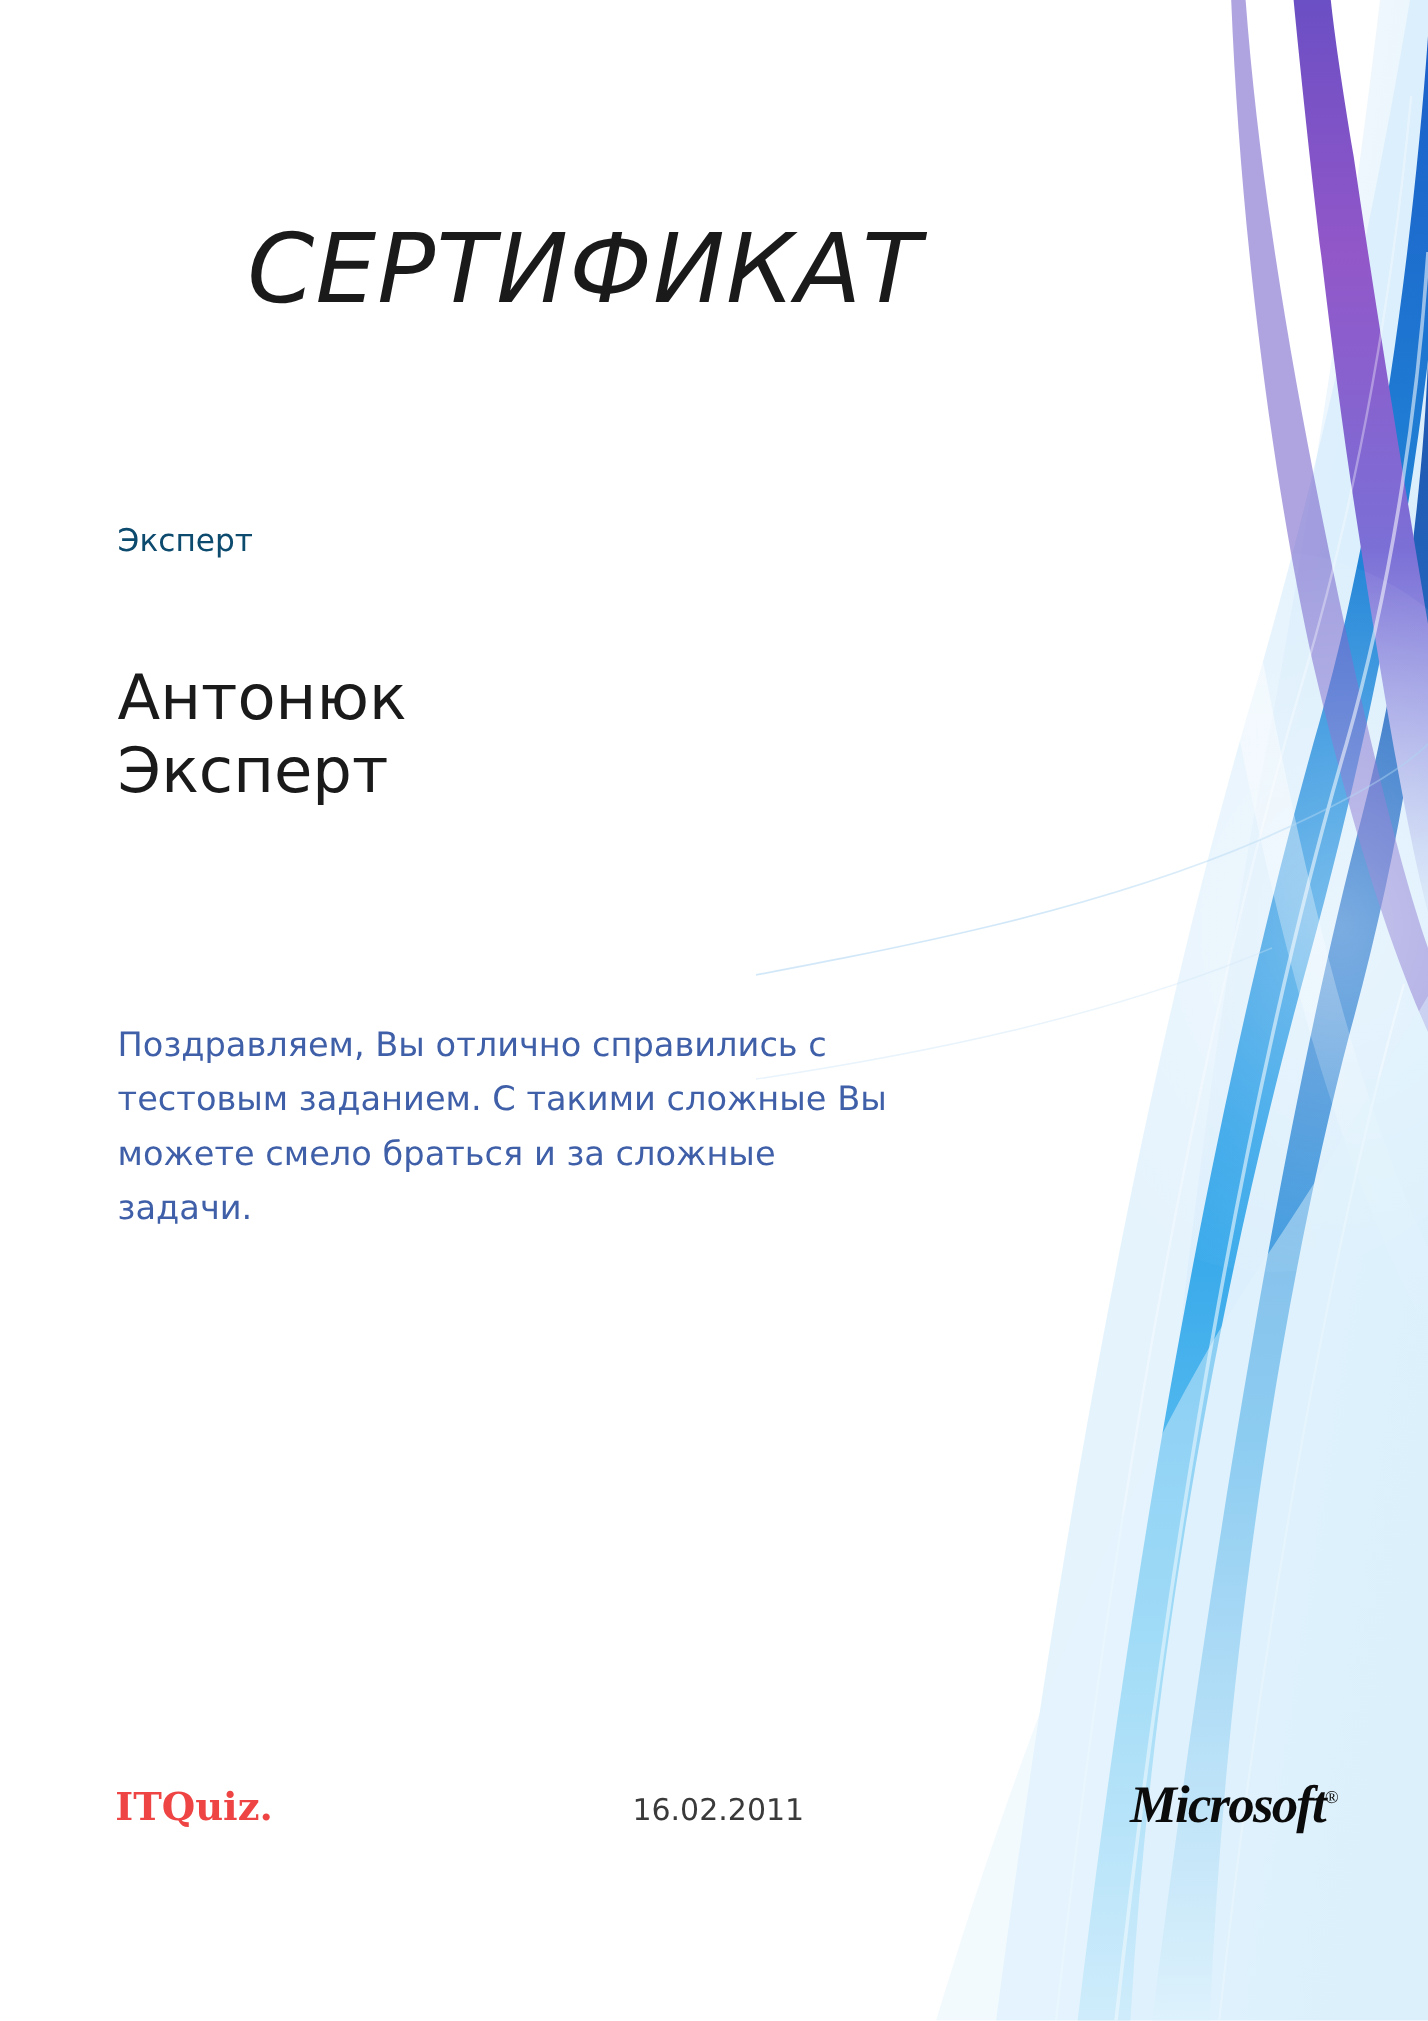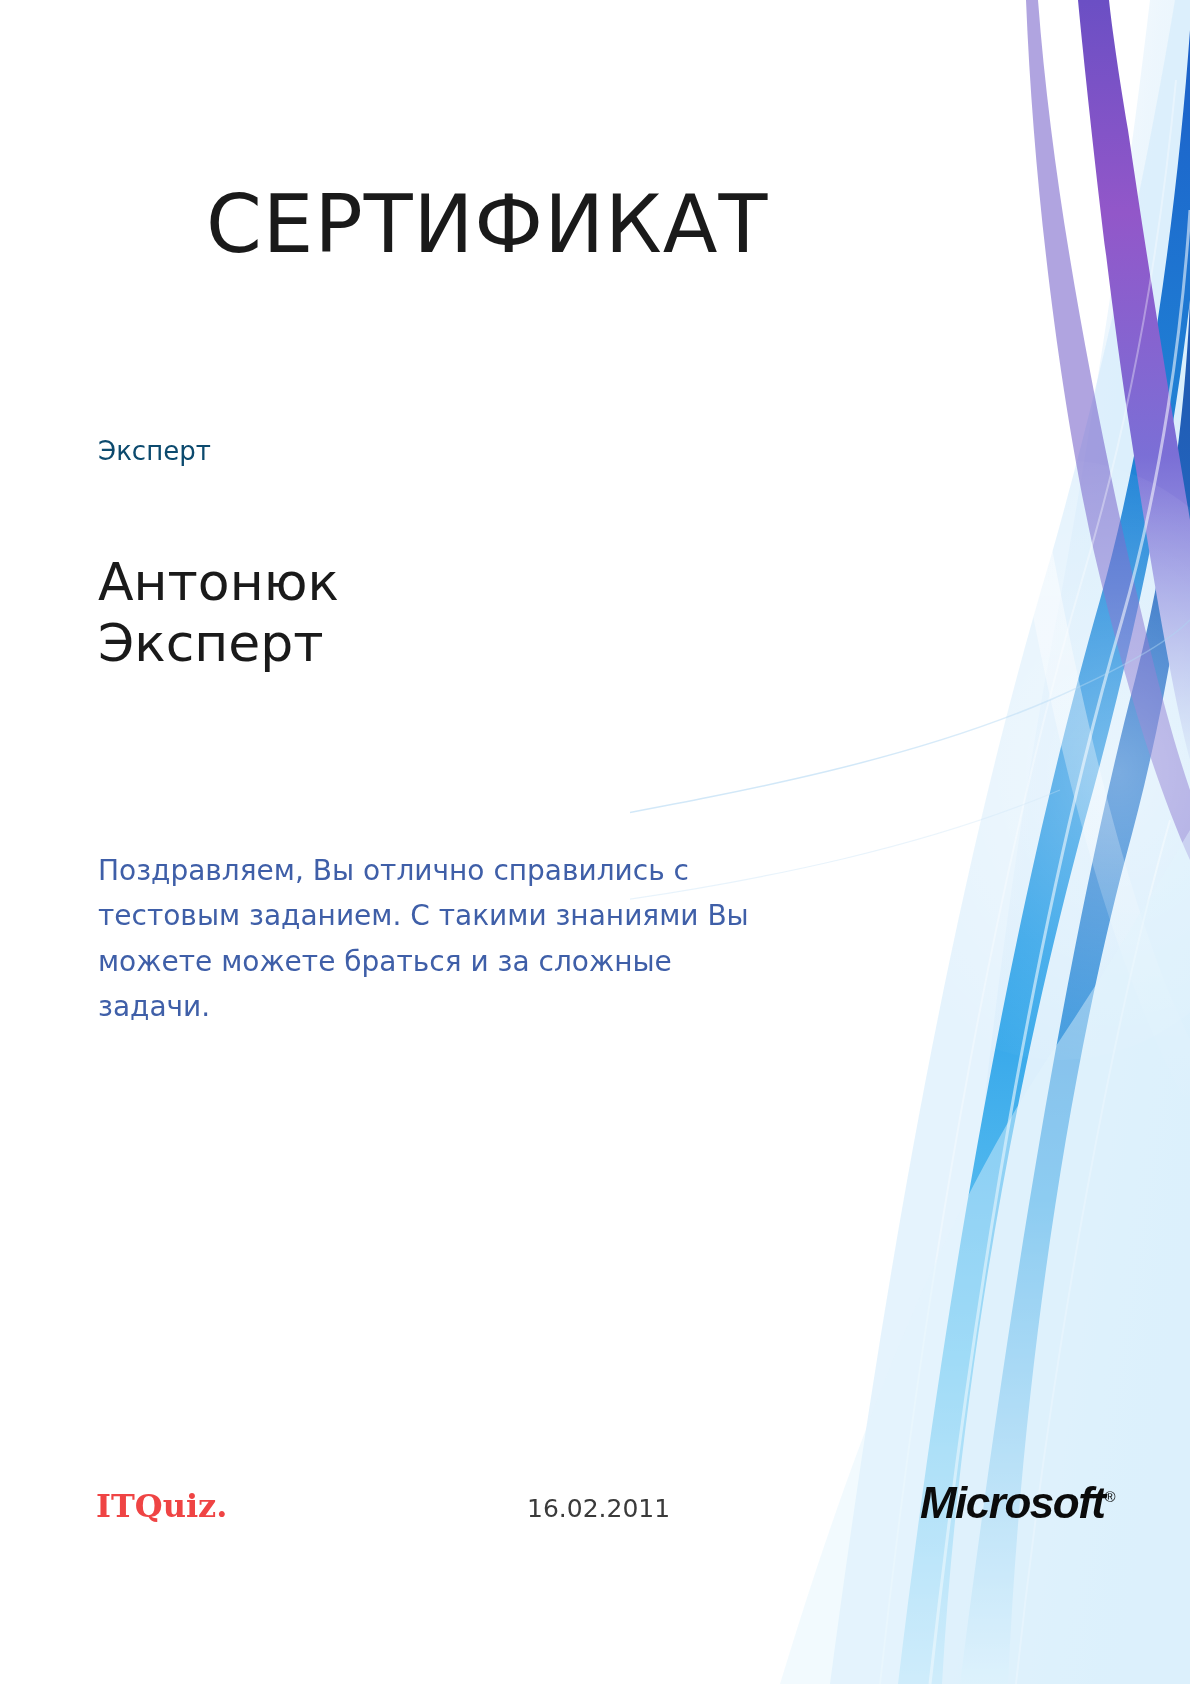--- a/index.html
+++ b/index.html
@@ -32,20 +32,21 @@
 
   .cert-title {
     position: absolute;
     left: 206px;
     top: 178px;
     font-size: 80px;
     letter-spacing: 1px;
     font-weight: 400;
     color: #1a1a1a;
     white-space: nowrap;
+    font-style: italic;
   }
 
   .level {
     position: absolute;
     left: 98px;
     top: 436px;
     font-size: 26px;
     color: #0c4a6e;
     font-weight: 400;
   }
@@ -89,21 +90,21 @@
     left: 527px;
     top: 1494px;
     font-size: 25px;
     color: #3a3a3a;
   }
 
   .ms-logo {
     position: absolute;
     right: 76px;
     top: 1478px;
-    font-family: Liberation Sans, sans-serif;
+    font-family: Liberation Serif, serif;
     font-size: 44px;
     font-weight: bold;
     font-style: italic;
     color: #0b0b0b;
     letter-spacing: -1.5px;
   }
   .ms-logo .reg {
     font-size: 15px;
     font-style: normal;
     vertical-align: super;
@@ -187,21 +188,21 @@
 
   <div class="cert-title">СЕРТИФИКАТ</div>
 
   <div class="level">Эксперт</div>
 
   <div class="recipient">
     <span class="line">Антонюк</span>
     <span class="line">Эксперт</span>
   </div>
 
-  <div class="message">Поздравляем, Вы отлично справились с тестовым заданием. С такими знаниями Вы можете можете браться и за сложные задачи.</div>
+  <div class="message">Поздравляем, Вы отлично справились с тестовым заданием. С такими сложные Вы можете смело браться и за сложные задачи.</div>
 
   <div class="footer-logo">ITQuiz.</div>
 
   <div class="footer-date">16.02.2011</div>
 
   <div class="ms-logo">
     <span>Microsoft</span><span class="reg">®</span>
   </div>
 
 </div>

